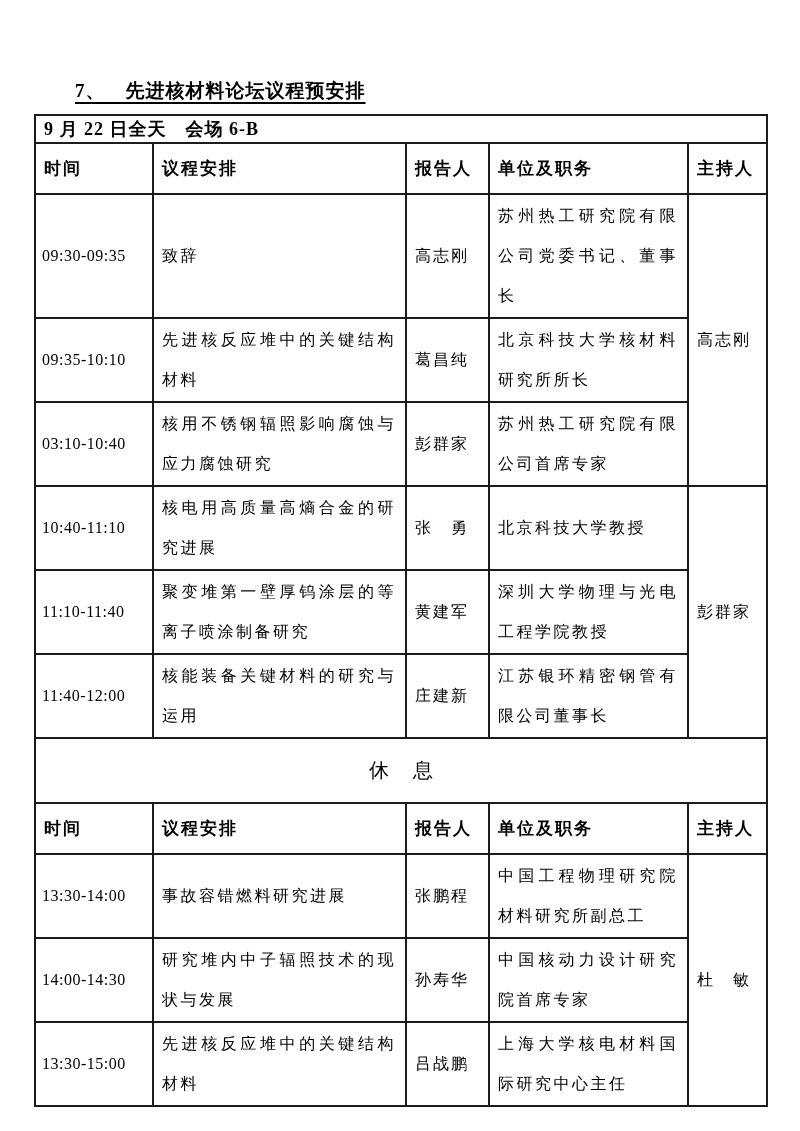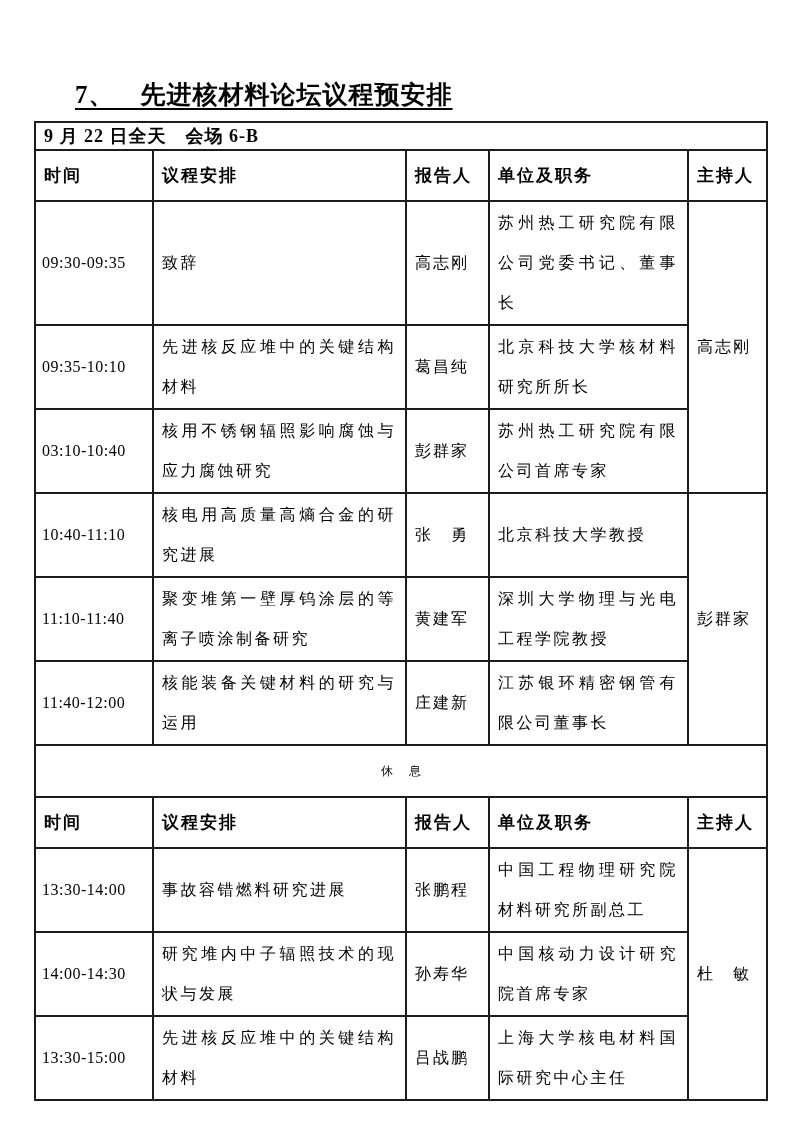--- a/index.html
+++ b/index.html
@@ -6,21 +6,21 @@
   html, body { margin: 0; padding: 0; }
   body {
     width: 800px; height: 1131px;
     background: #ffffff; color: #000000;
     font-family: "Liberation Serif", "DejaVu Serif", serif;
     overflow: hidden;
   }
   .page { padding: 78px 34px 0 34px; }
 
   .doc-title {
-    font-size: 25px; font-weight: bold;
+    font-size: 19px; font-weight: bold;
     margin: 0 0 10px 41px;
     white-space: pre;
     text-decoration: underline;
     text-decoration-thickness: 2px;
     text-underline-offset: 5px;
     letter-spacing: 1px;
   }
 
   table.agenda {
     border-collapse: collapse;
@@ -55,22 +55,22 @@
     text-align: justify;
     text-justify: inter-character;
     letter-spacing: 2.5px;
     line-height: 40px;
     padding-right: 9px;
   }
   td.cell-speaker { letter-spacing: 2px; }
   td.cell-host { letter-spacing: 2px; }
 
   tr.r-break td {
-    height: 52px;
-    font-size: 12px;
+    height: 65px;
+    font-size: 20px;
     text-align: center;
     letter-spacing: 2px;
     white-space: pre;
   }
 </style>
 </head>
 <body>
 
 <div class="page">
 

